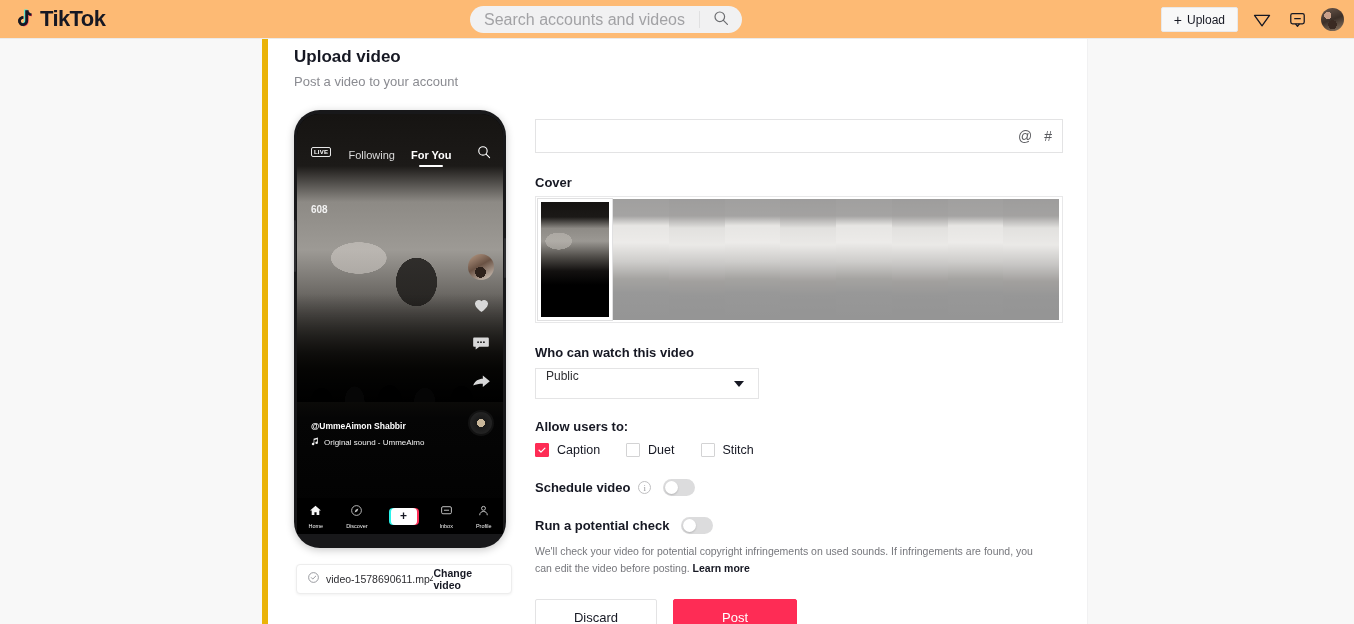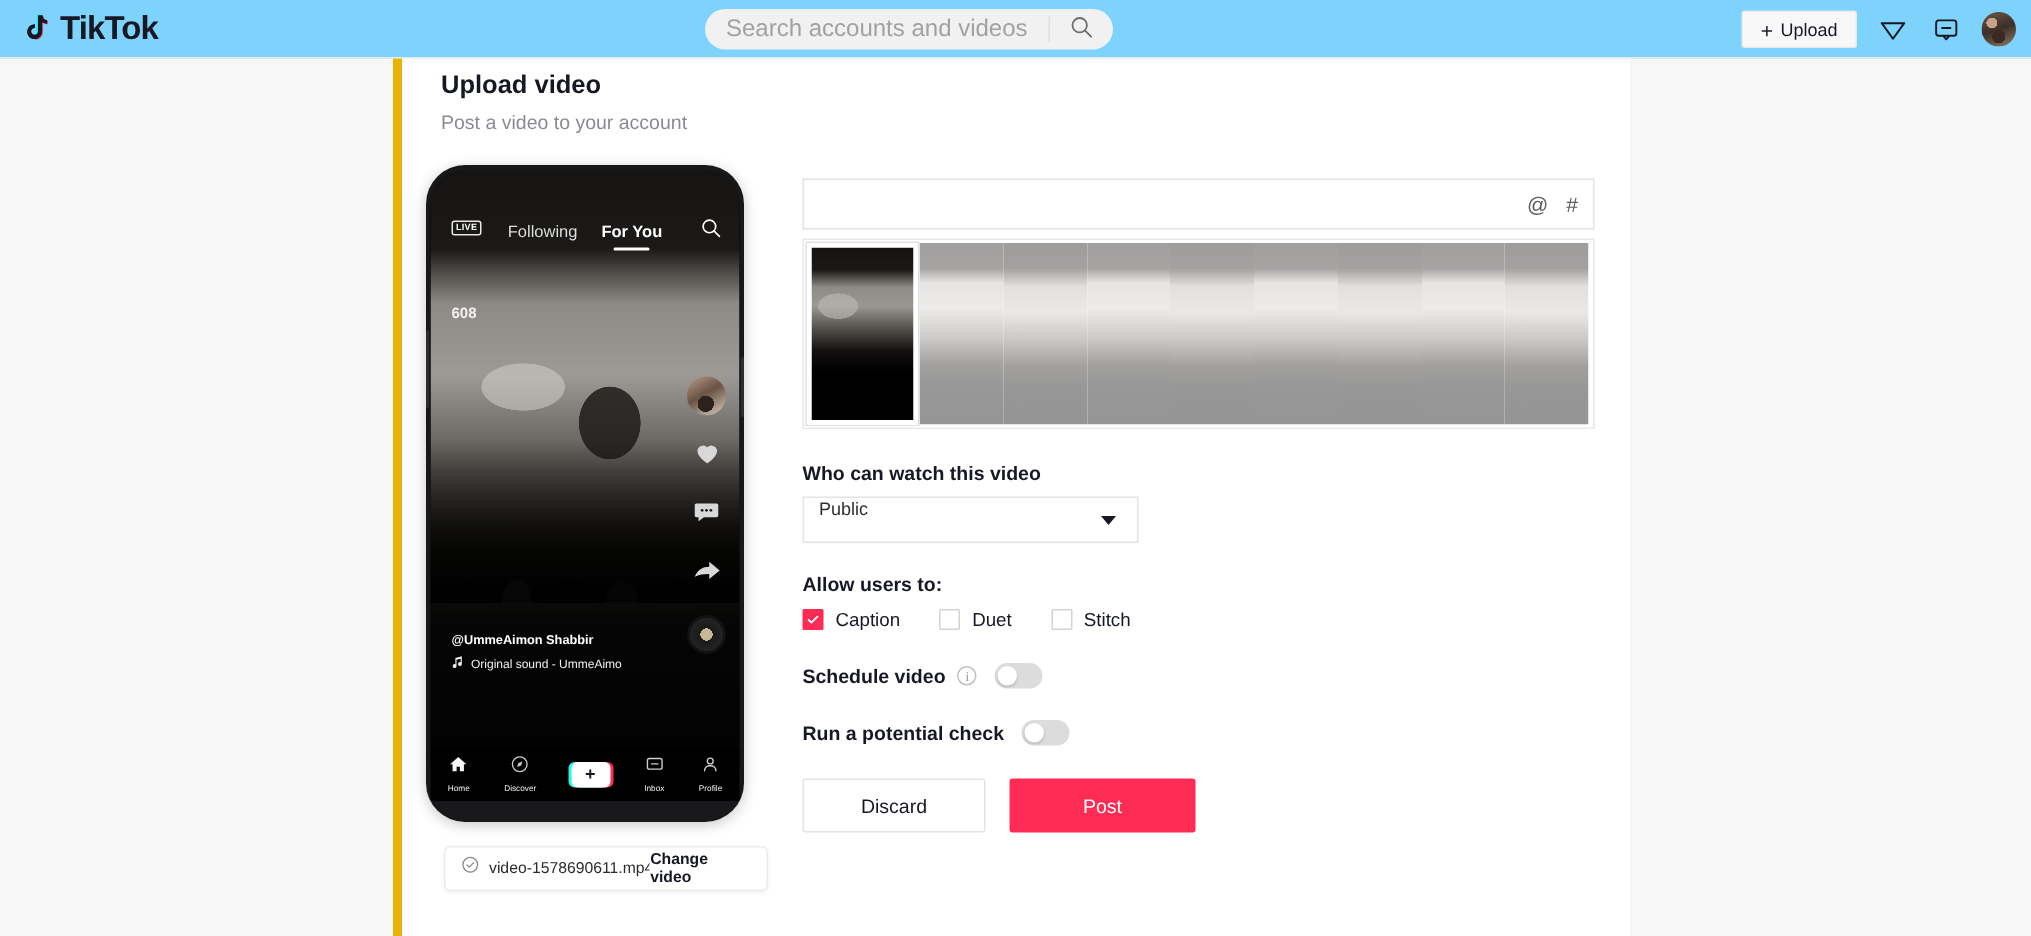--- a/index.html
+++ b/index.html
@@ -7,21 +7,21 @@
     width: 1354px; height: 624px;
     background: #f8f8f8;
     font-family: "Liberation Sans", sans-serif;
     overflow: hidden;
   }
 
   
   .header {
     position: absolute; top: 0; left: 0;
     width: 1354px; height: 39px;
-    background: #7dd3fc;
+    background: #fdba74;
     border-bottom: 1px solid #ebebeb;
     display: flex; align-items: center;
   }
   .logo-wrap {
     display: flex; align-items: center; gap: 4px;
     margin-left: 12px; cursor: pointer;
   }
   .logo-note { width: 24px; height: 24px; position: relative; }
   .logo-text {
     font-size: 22px; font-weight: bold; letter-spacing: -0.6px;
@@ -78,21 +78,21 @@
     border-left: 6px solid #eab308;
     border-right: 1px solid #f1f1f2;
   }
   .page-title { position: absolute; left: 26px; top: 8px;
                 font-size: 17px; font-weight: bold; color: #161823; }
   .page-sub { position: absolute; left: 26px; top: 35px;
               font-size: 13px; color: #8a8b91; }
 
   
   .phone {
-    position: absolute; left: 16px; top: 71px;
+    position: absolute; left: 26px; top: 71px;
     width: 212px; height: 438px;
     background: #18181a; border-radius: 26px;
     box-shadow: 0 2px 9px rgba(0,0,0,0.22);
     overflow: hidden;
   }
   .phone-side { position: absolute; left: 0; top: 110px; width: 2px; height: 52px;
                 background: #2d2d30; border-radius: 2px; }
   .phone-side2 { position: absolute; right: 0; top: 128px; width: 2px; height: 40px;
                  background: #2d2d30; border-radius: 2px; }
   .screen {
@@ -496,20 +496,21 @@
   </div>
 
   <div class="form">
 
     <div class="caption-box">
       <input class="caption-input" type="text" placeholder="" style="">
       <span class="cap-icon">@</span>
       <span class="cap-icon">#</span>
     </div>
 
+    <div class="row-label cover-head">Cover</div>
     <div class="cover-zone">
       <div class="filmstrip">
         <span class="frame"></span>
         <span class="frame"></span>
         <span class="frame"></span>
         <span class="frame"></span>
         <span class="frame"></span>
         <span class="frame"></span>
         <span class="frame"></span>
         <span class="frame"></span>
@@ -550,19 +551,22 @@
         <span class="knob"></span>
       </span>
     </div>
 
     <div class="copy-row">
       <span class="row-label">Run a potential check</span>
       <span class="toggle">
         <span class="knob"></span>
       </span>
     </div>
+    <div class="copy-desc">
+      <span>We'll check your video for potential copyright infringements on used sounds. If infringements are found, you can edit the video before posting. </span><span class="learn-more">Learn more</span>
+    </div>
 
     <div class="actions">
       <button class="btn btn-discard">Discard</button>
       <button class="btn btn-post">Post</button>
     </div>
   </div>
 </div>
 
 </body></html>

